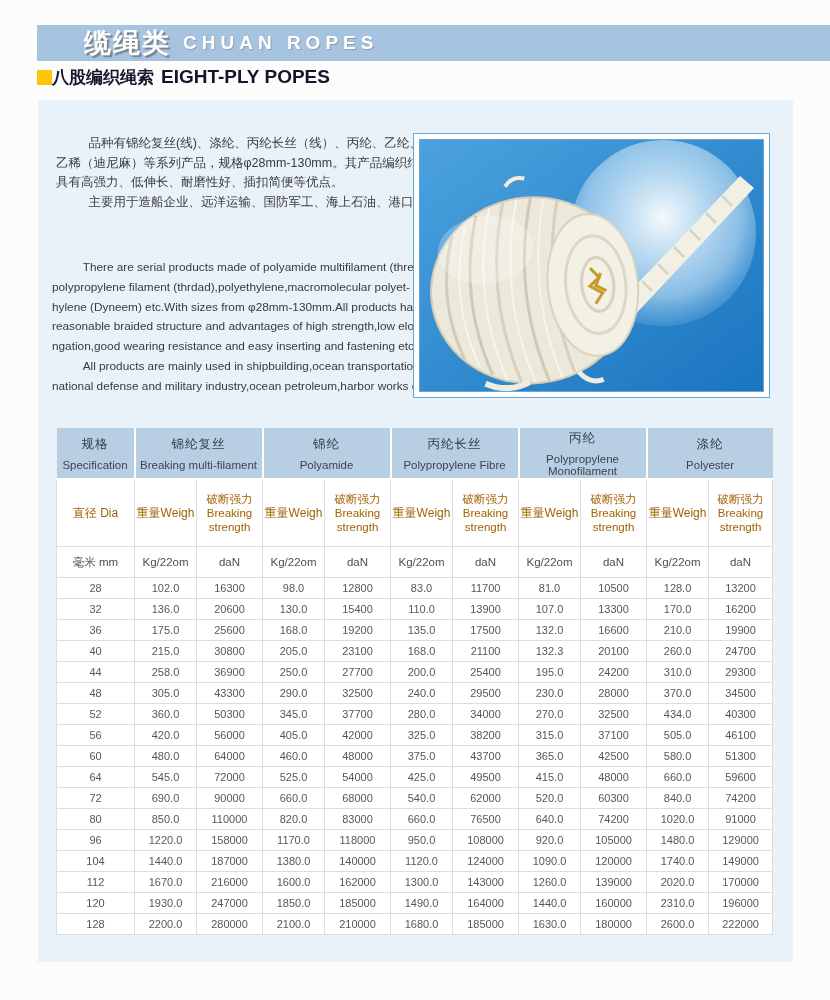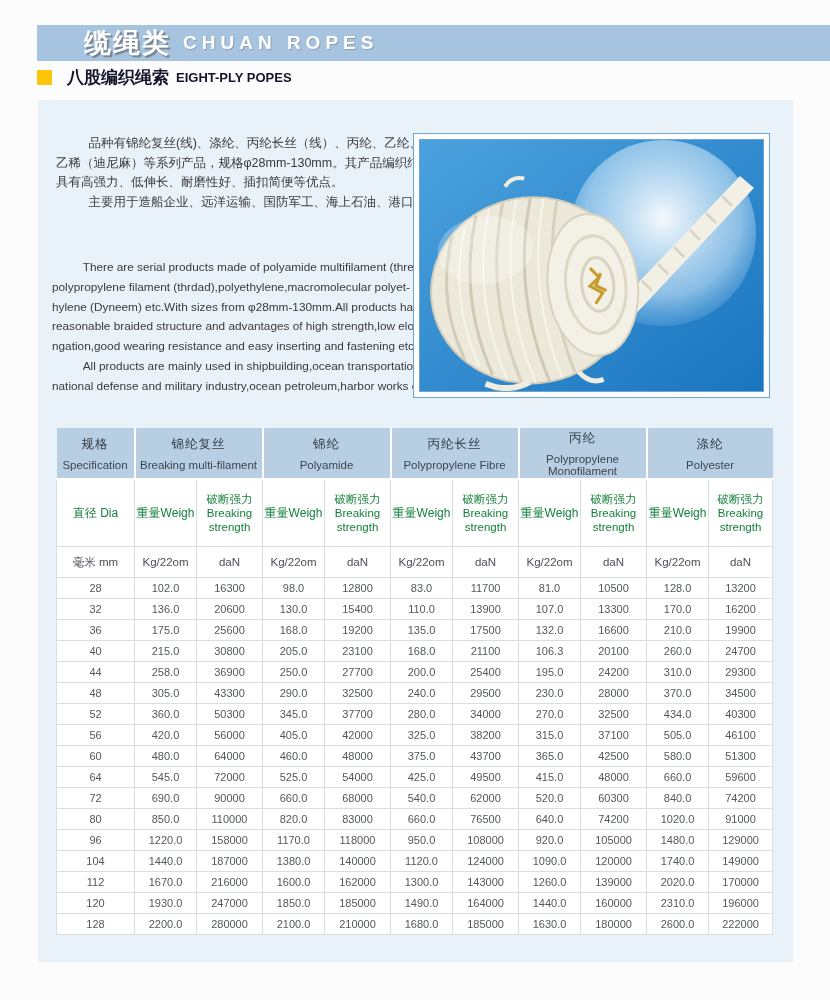--- a/index.html
+++ b/index.html
@@ -11,22 +11,22 @@
   
   .band{position:absolute;left:37px;top:25px;width:793px;height:36px;background:#a6c4e0;
         display:flex;align-items:center;padding-left:47px;box-sizing:border-box;}
   .band-zh{font-size:27px;font-weight:bold;color:#ffffff;letter-spacing:2px;
            text-shadow:2px 2px 1px rgba(95,95,95,.65);}
   .band-en{font-size:19px;font-weight:bold;color:#ffffff;letter-spacing:5px;margin-left:12px;
            text-shadow:1px 1px 0 rgba(120,120,120,.5);}
   
   .section-row{position:absolute;left:37px;top:67px;height:20px;display:flex;align-items:center;}
   .marker{width:15px;height:15px;background:#fdc608;}
-  .sec-zh{margin-left:15px;font-size:17px;font-weight:bold;color:#14152a;}
-  .sec-en{margin-left:7px;font-size:13px;font-weight:bold;color:#14152a;}
+  .sec-zh{font-size:17px;font-weight:bold;color:#14152a;}
+  .sec-en{margin-left:7px;font-size:19px;font-weight:bold;color:#14152a;}
   
   .panel{position:absolute;left:38px;top:100px;width:755px;height:862px;background:#e9f1f9;}
   
   .zh-block{position:absolute;left:18px;top:34px;width:378px;font-size:12.5px;color:#3a3a3a;}
   .zh-block .t-line{line-height:19.5px;white-space:nowrap;}
   .en-block{position:absolute;left:14px;top:158px;width:386px;font-size:11.8px;color:#3a3a3a;}
   .en-block .t-line{line-height:19.8px;white-space:nowrap;}
   .t-line.ind{text-indent:2.6em;}
   
   .photo{position:absolute;left:375px;top:33px;width:357px;height:265px;background:#ffffff;
@@ -35,21 +35,21 @@
   
   .tbl-wrap{position:absolute;left:18px;top:328px;width:716px;border-radius:14px;}
   table.tbl{border-collapse:collapse;width:716px;table-layout:fixed;}
   .tbl th,.tbl td{text-align:center;vertical-align:middle;padding:0;font-weight:normal;}
   .tbl th.grp{background:#b7cee3;height:50px;border:2px solid #ffffff;border-top:none;}
   .tbl th.grp:first-child{border-left:none;}
   .tbl th.grp:last-child{border-right:none;margin-left:24px;}
   .g-zh{font-size:12.5px;color:#333c48;letter-spacing:1px;}
   .g-en{font-size:11.5px;color:#3d4550;margin-top:6px;}
   .tbl td{background:#ffffff;border:1px solid #d9dee3;color:#53575c;}
-  .sub-row td{height:66px;font-size:12px;color:#15803d;}
+  .sub-row td{height:66px;font-size:12px;color:#a16207;}
   .brk div{font-size:11.5px;line-height:14px;}
   .units-row td{height:30px;font-size:11.5px;color:#4a4f55;}
   .data-row td{height:20px;font-size:11px;}
 </style>
 </head>
 <body>
 
 <div class="band">
   <span class="band-zh">缆绳类</span>
   <span class="band-en">CHUAN ROPES</span>
@@ -257,21 +257,21 @@
             <td>19900</td>
           </tr>
           <tr class="data-row">
             <td>40</td>
             <td>215.0</td>
             <td>30800</td>
             <td>205.0</td>
             <td>23100</td>
             <td>168.0</td>
             <td>21100</td>
-            <td>106.3</td>
+            <td>132.3</td>
             <td>20100</td>
             <td>260.0</td>
             <td>24700</td>
           </tr>
           <tr class="data-row">
             <td>44</td>
             <td>258.0</td>
             <td>36900</td>
             <td>250.0</td>
             <td>27700</td>

